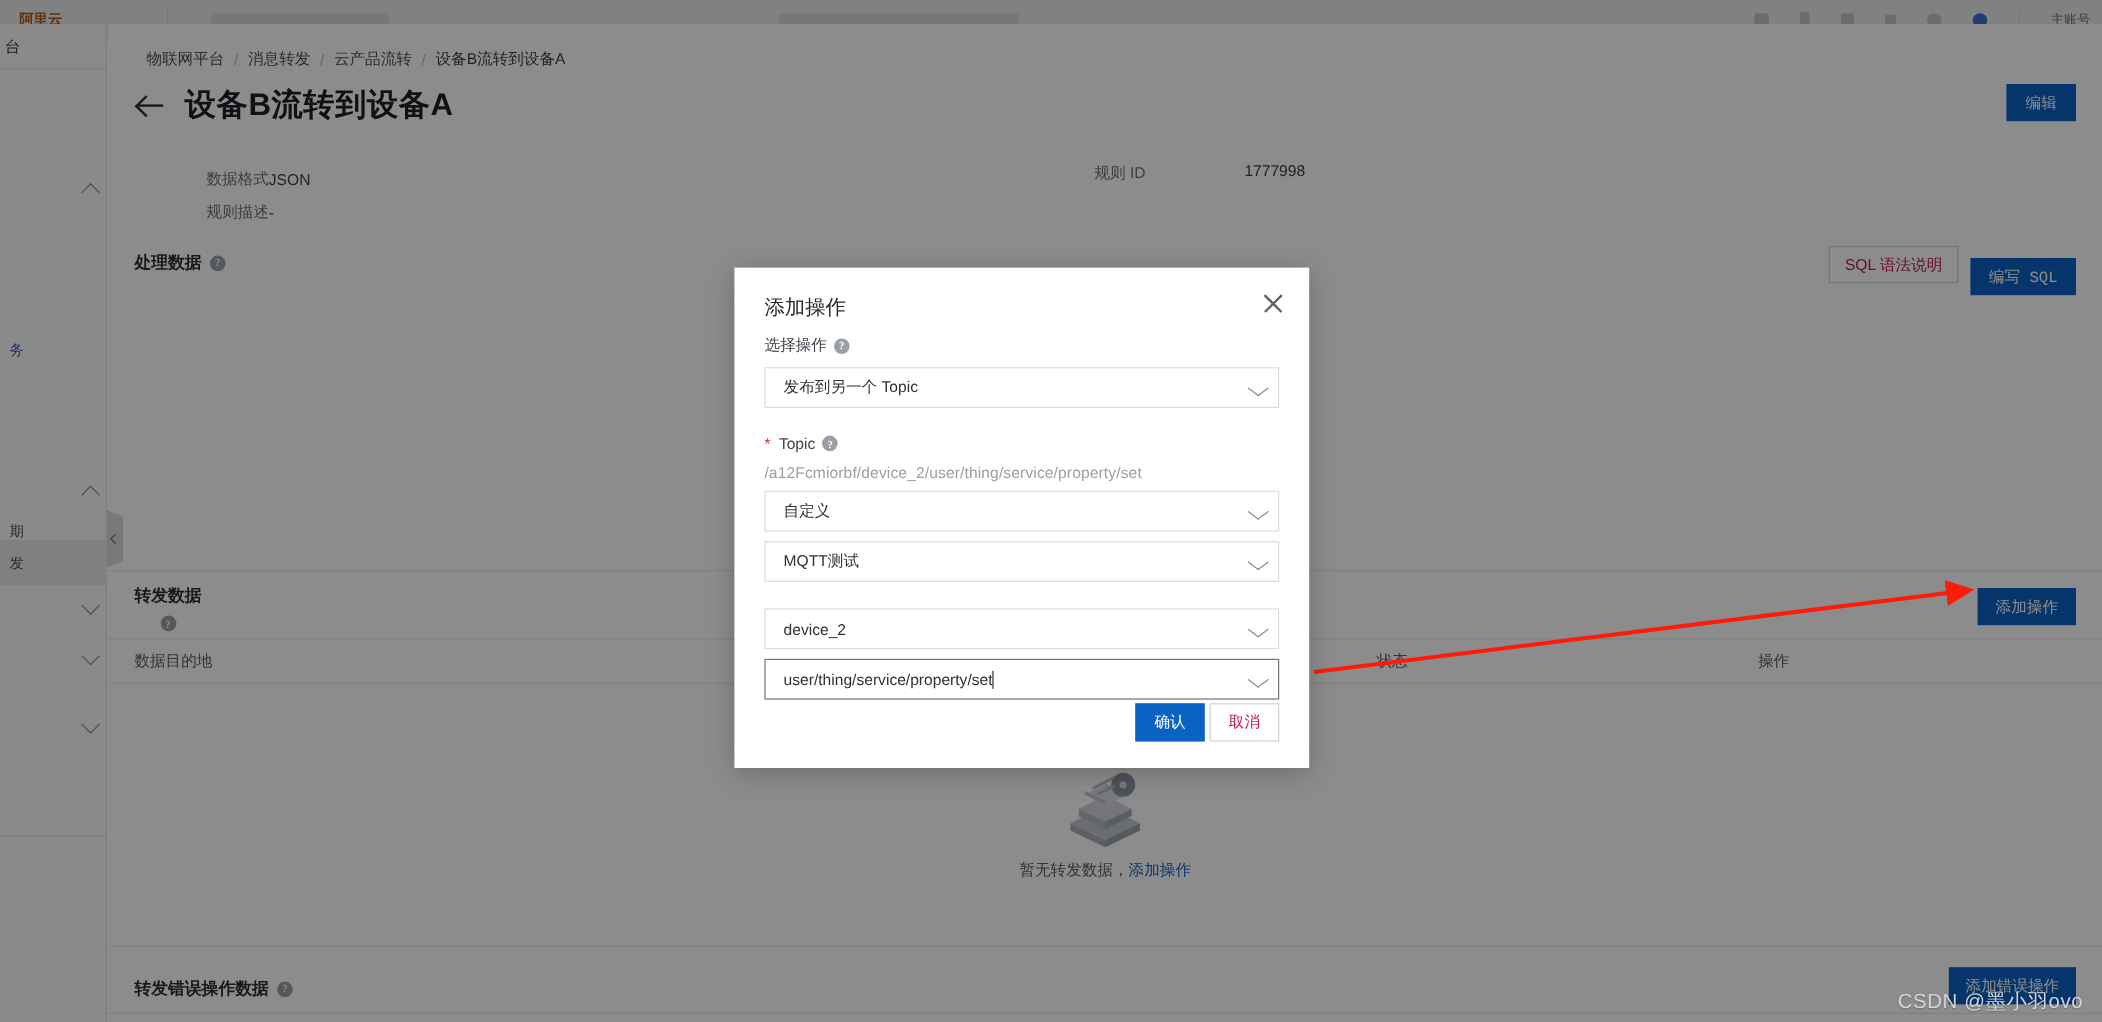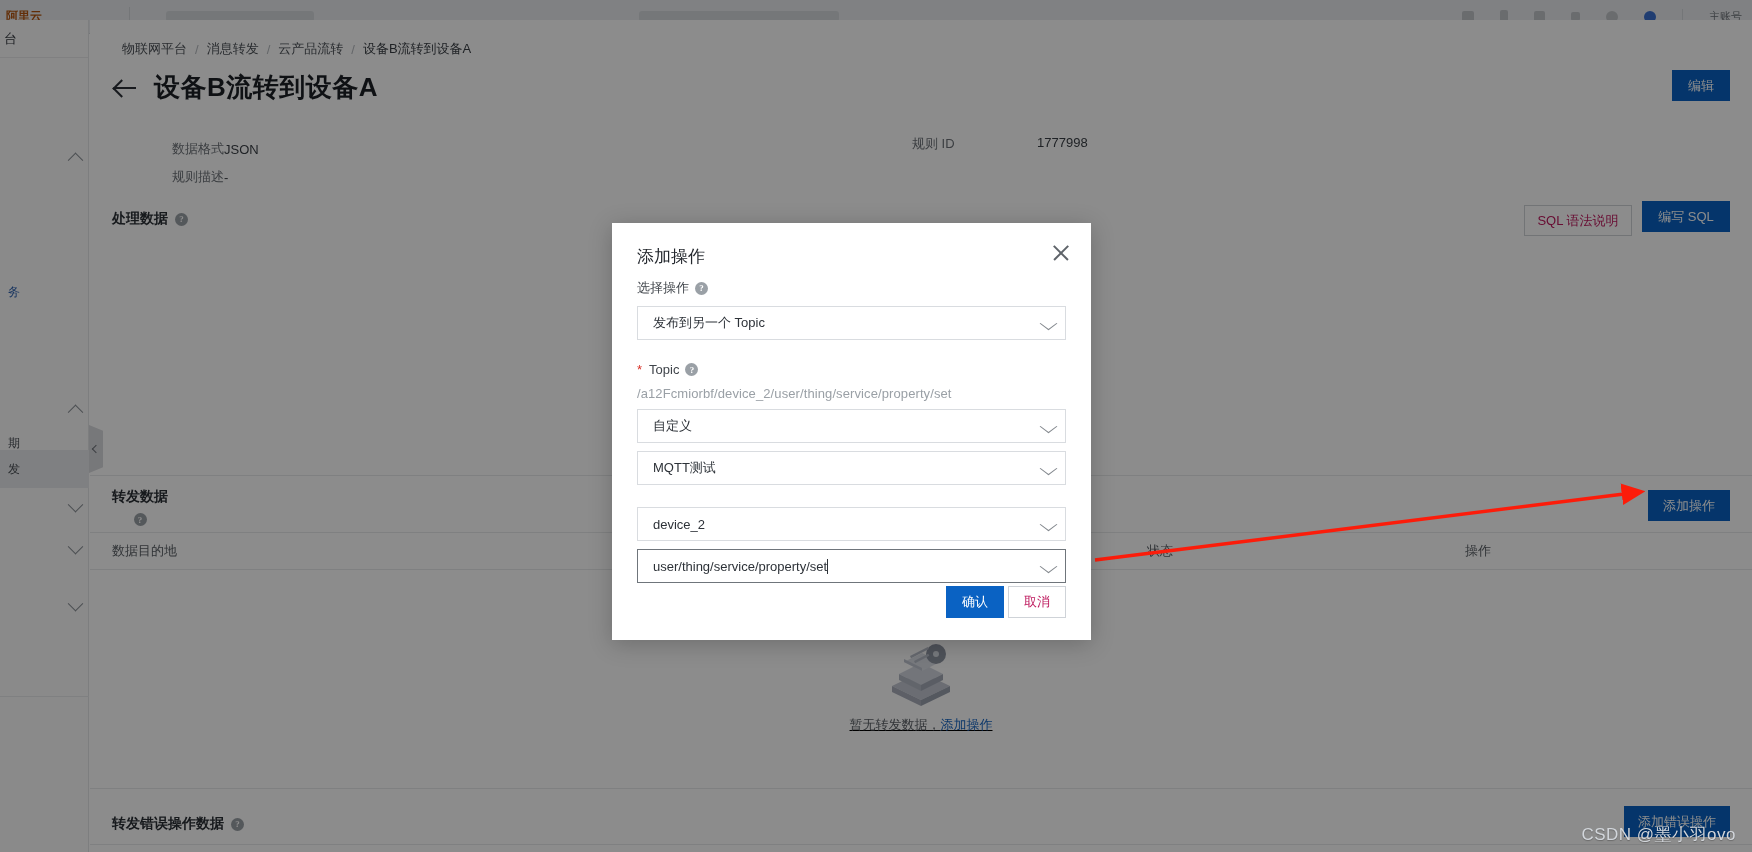--- a/index.html
+++ b/index.html
@@ -16,21 +16,21 @@
   #scrim {
     position: absolute; inset: 0;
     background: rgba(0,0,0,0.45);
     z-index: 50;
   }
 
   
   .browser-bar {
     position: absolute; top: 0; left: 0; width: 1752px; height: 34px;
     background: #e9ecef; border-bottom: 1px solid #d4d7db;
-    display: flex; align-items: center;
+    display: flex; align-items: center; padding-left: 10px;
   }
   .bb-logo {
     width: 130px; height: 20px; display: flex; align-items: center;
     padding-left: 6px; color: #b4540f; font-size: 12px; font-weight: 700;
     border-right: 1px solid #d4d7db; overflow: hidden;
   }
   .bb-pill { height: 11px; border-radius: 3px; background: #d6d9dd; }
   .bb-right { margin-left: auto; display: flex; align-items: center; gap: 26px; padding-right: 10px; }
   .bb-ico { width: 12px; height: 12px; border-radius: 2px; background: #c2c5c9; }
   .bb-ico.circle { border-radius: 50%; }
@@ -136,38 +136,38 @@
   }
   .qmark {
     width: 13px; height: 13px; border-radius: 50%;
     background: #9aa0a6; color: #fff; font-size: 9px; font-weight: 700;
     display: inline-flex; align-items: center; justify-content: center;
     font-family: "Liberation Serif", serif;
   }
 
   #sec-process { position: absolute; top: 190px; left: 22px; }
   #sql-desc-btn { position: absolute; top: 185px; right: 120px; width: 108px; }
-  #write-sql-btn { position: absolute; top: 181px; right: 22px; width: 88px; }
+  #write-sql-btn { position: absolute; top: 195px; right: 22px; width: 88px; font-family: Liberation Mono, monospace; }
 
   .hr { position: absolute; left: 0; width: 1662px; height: 1px; background: #e8eaec; }
 
   #sec-forward { position: absolute; top: 468px; left: 22px; flex-direction: column; }
   #add-op-btn { position: absolute; top: 470px; right: 22px; width: 82px; }
 
   .tbl-head {
     position: absolute; left: 0; width: 1662px; height: 38px;
     border-top: 1px solid #e8eaec; border-bottom: 1px solid #e8eaec;
     display: flex; align-items: center;
     font-size: 13px; color: #5b6066;
   }
   .th { position: absolute; }
 
   .empty-state {
     position: absolute; left: 0; width: 1662px;
-    display: flex; flex-direction: column; align-items: center; text-decoration: underline;
+    display: flex; flex-direction: column; align-items: center;
   }
   .empty-img { width: 86px; height: 74px; position: relative; }
   .empty-txt { font-size: 13px; color: #5b6066; margin-top: 6px; }
   .empty-txt a { color: #1866c2; text-decoration: none; }
 
   #sec-error { position: absolute; top: 795px; left: 22px; }
   #add-err-btn { position: absolute; top: 786px; right: 22px; width: 106px; }
 
   
   #annot-arrow { position: absolute; inset: 0; z-index: 60; pointer-events: none; }

